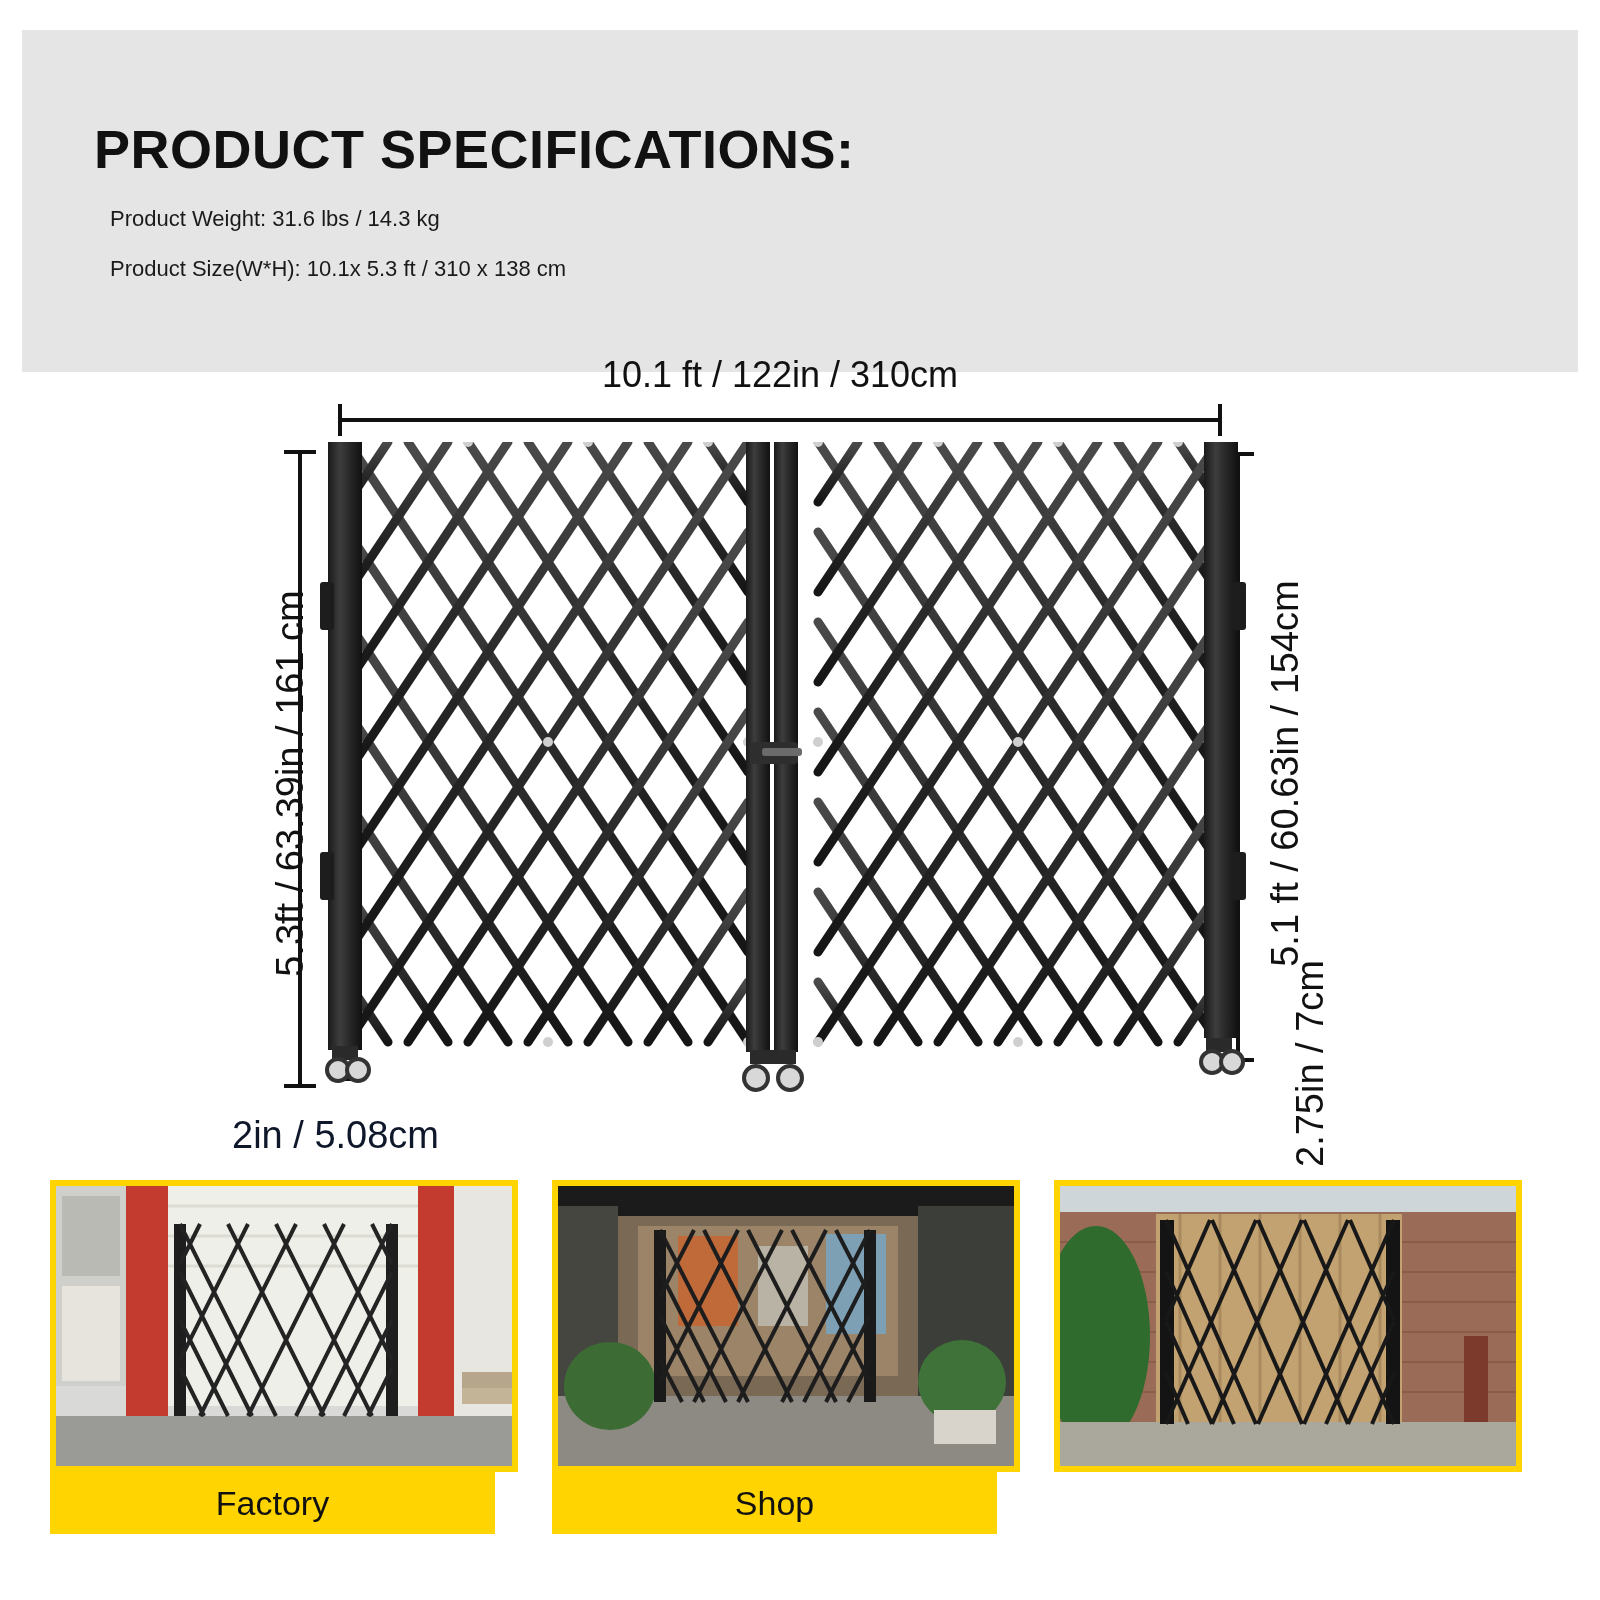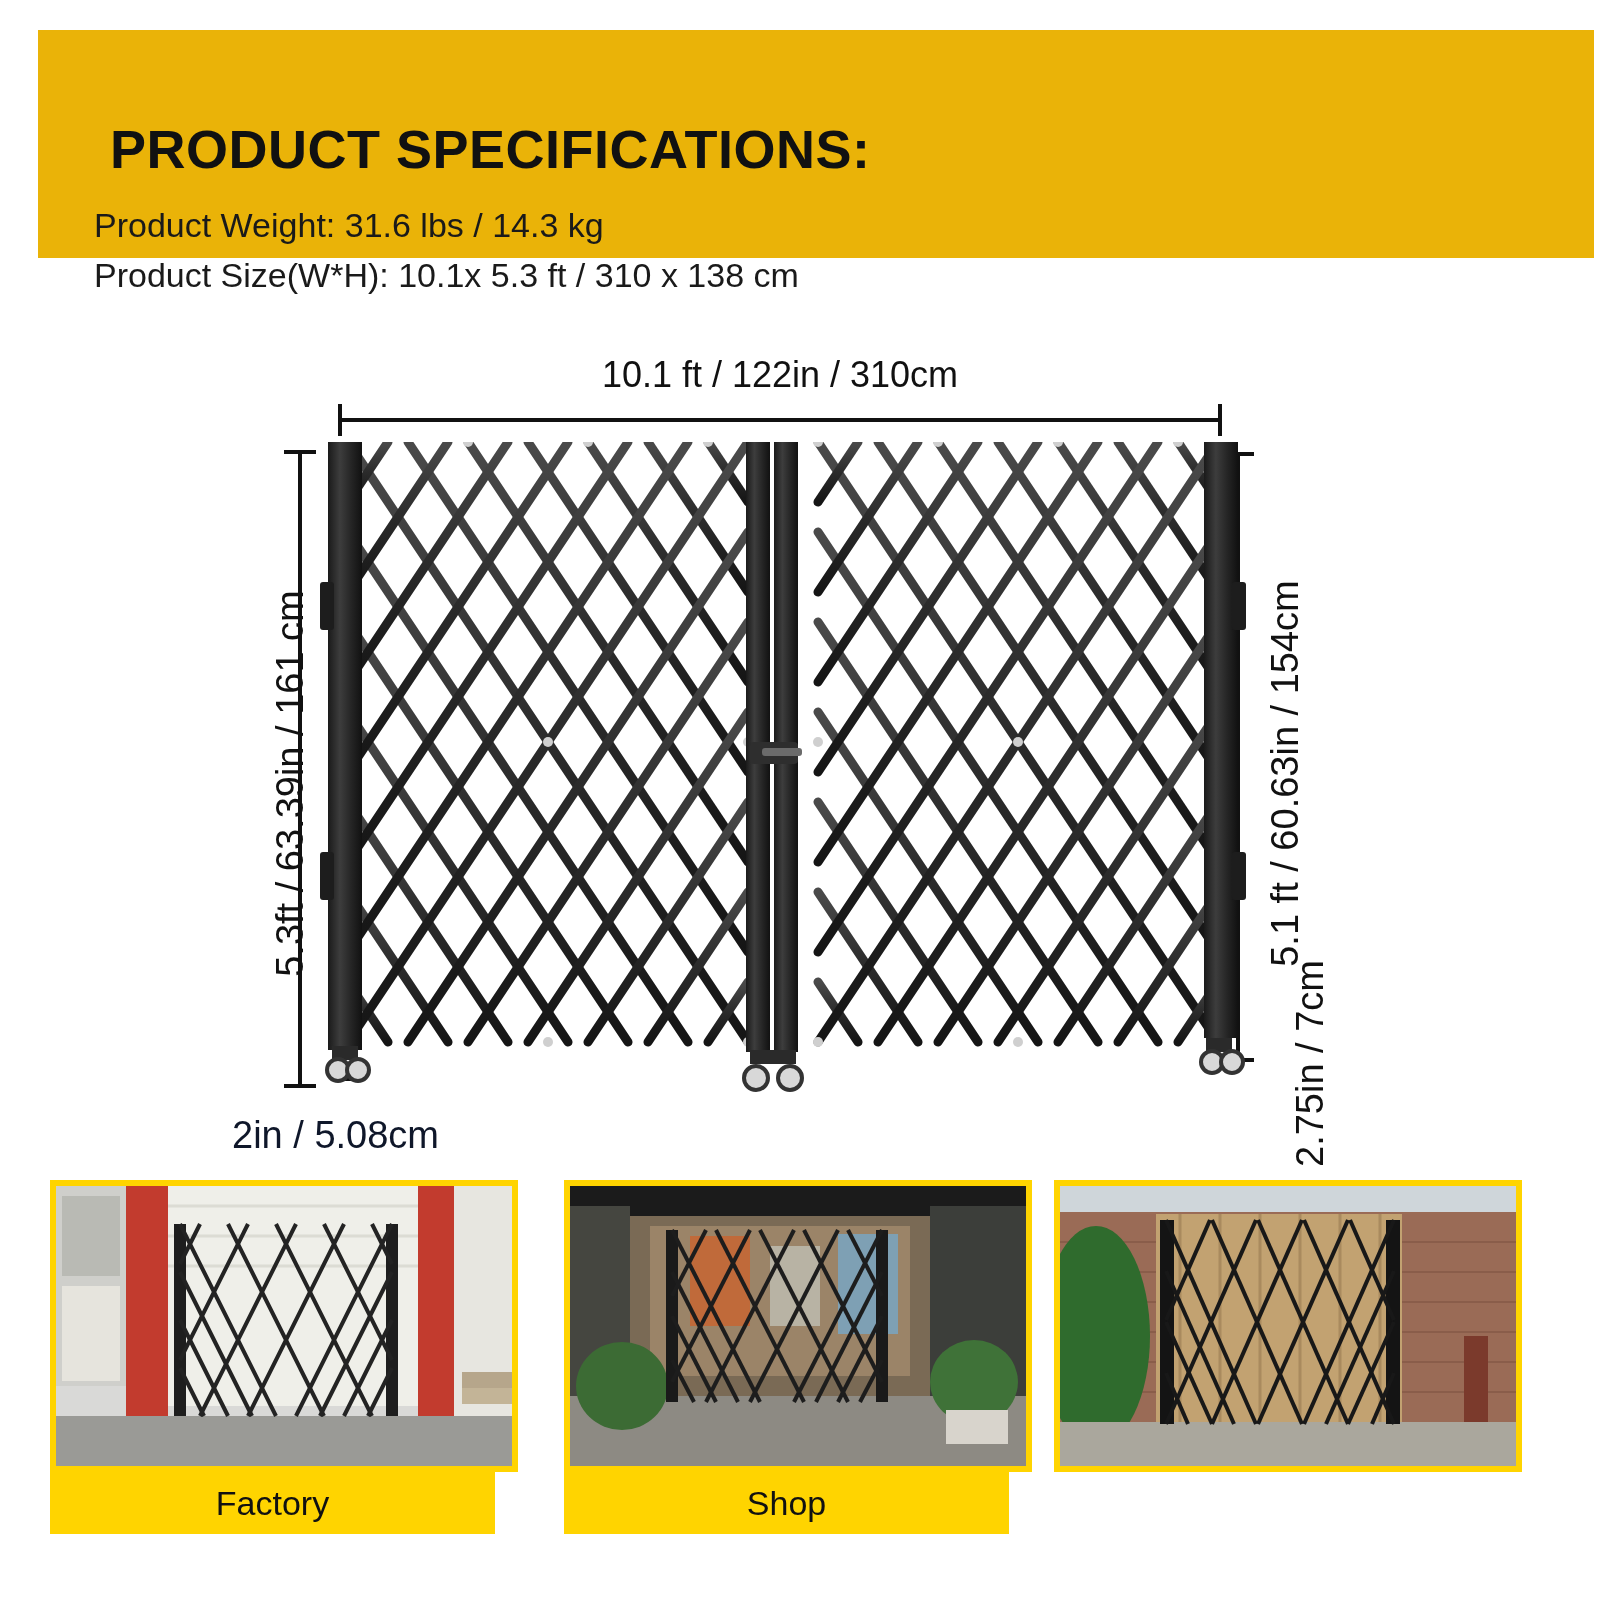--- a/index.html
+++ b/index.html
@@ -8,36 +8,35 @@
     font-family: "Liberation Sans", sans-serif;
     background: #ffffff;
     position: relative;
     overflow: hidden;
   }
 
   
   .spec-banner {
     position: absolute;
     left: 22px; top: 30px;
-    width: 1556px; height: 228px;
-    background: #eab308;
-    margin-left: 16px;
+    width: 1556px; height: 342px;
+    background: #e5e5e5;
   }
   .spec-title {
     position: absolute;
     left: 72px; top: 88px;
     font-size: 54px;
     font-weight: bold;
     color: #111;
     letter-spacing: 0.5px;
   }
   .spec-line {
     position: absolute;
-    left: 56px;
-    font-size: 34px;
+    left: 88px;
+    font-size: 22px;
     color: #1a1a1a;
   }
   .spec-line.l1 { top: 176px; }
   .spec-line.l2 { top: 226px; }
 
   
   .diagram {
     position: absolute;
     left: 0; top: 332px;
     width: 1600px; height: 840px;
@@ -168,21 +167,21 @@
     position: absolute;
     left: 0; top: 1180px;
     width: 1600px; height: 400px;
   }
   .photo-card {
     position: absolute;
     top: 0;
     width: 468px;
   }
   .photo-card.c1 { left: 50px; }
-  .photo-card.c2 { left: 564px; }
+  .photo-card.c2 { left: 552px; }
   .photo-card.c3 { left: 1054px; }
 
   .photo-frame {
     width: 468px; height: 292px;
     border: 6px solid #ffd400;
     overflow: hidden;
     position: relative;
     background: #8a8a8a;
   }
   .photo-caption {

